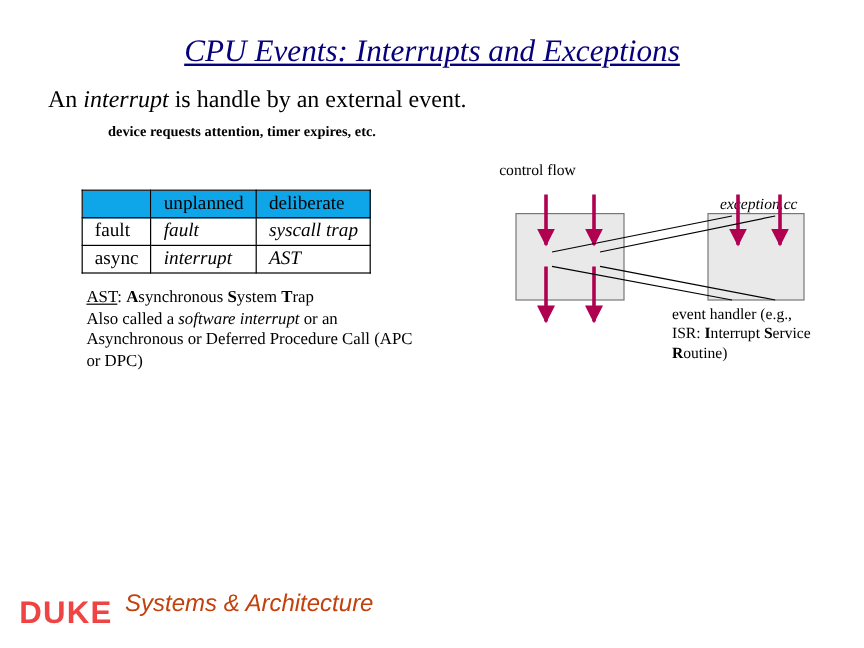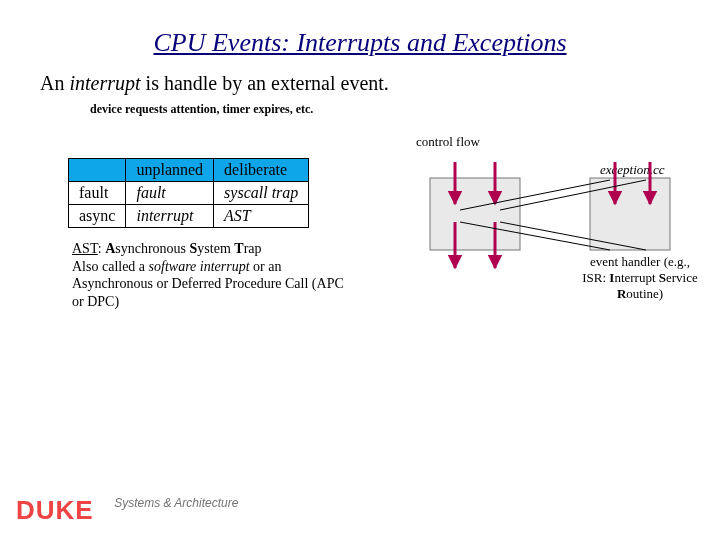--- a/index.html
+++ b/index.html
@@ -81,21 +81,21 @@
     position: absolute;
     left: 360px;
     top: 18px;
   }
   .handler-label {
     position: absolute;
     left: 520px;
     top: 120px;
     width: 160px;
     font-size: 13px;
-    text-align: center;
+    text-align: left;
     line-height: 1.2;
   }
   .note {
     position: absolute;
     left: 120px;
     top: 190px;
     width: 400px;
     font-size: 13px;
     line-height: 1.25;
   }
@@ -108,26 +108,26 @@
   .footer .duke {
     font-size: 26px;
     font-weight: 700;
     letter-spacing: 1px;
     color: #ef4444;
     display: inline-block;
     vertical-align: middle;
     margin-top: 15px;
   }
   .footer .sa {
-    font-size: 12px;
-    color: #737373;
+    font-size: 20px;
+    color: #c2410c;
     font-style: italic;
     display: inline-block;
     vertical-align: middle;
-    margin-left: 16px;
+    margin-left: 6px;
   }
   .underline { text-decoration: underline; }
   .italic { font-style: italic; }
 </style>
 </head>
 <body>
 <div class="slide">
 
   <h1 class="title">CPU Events: Interrupts and Exceptions</h1>
 

